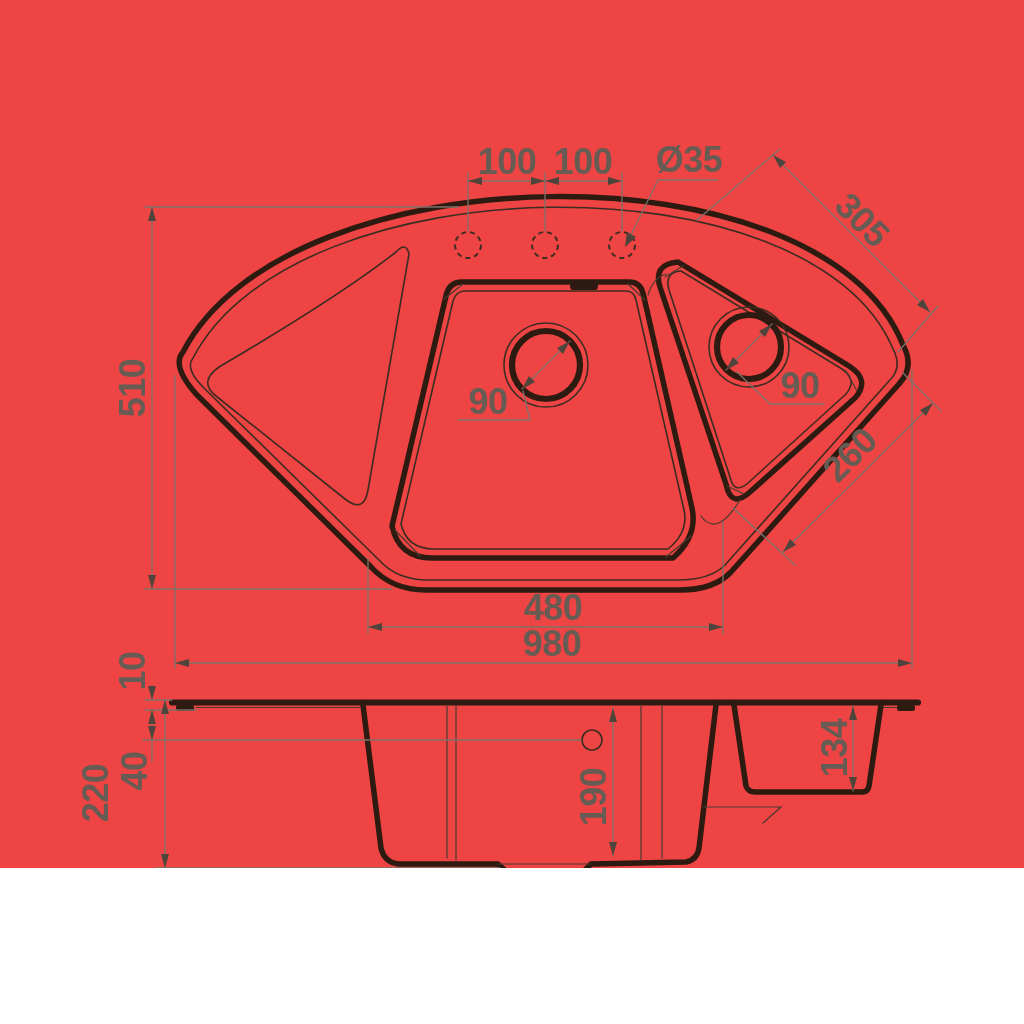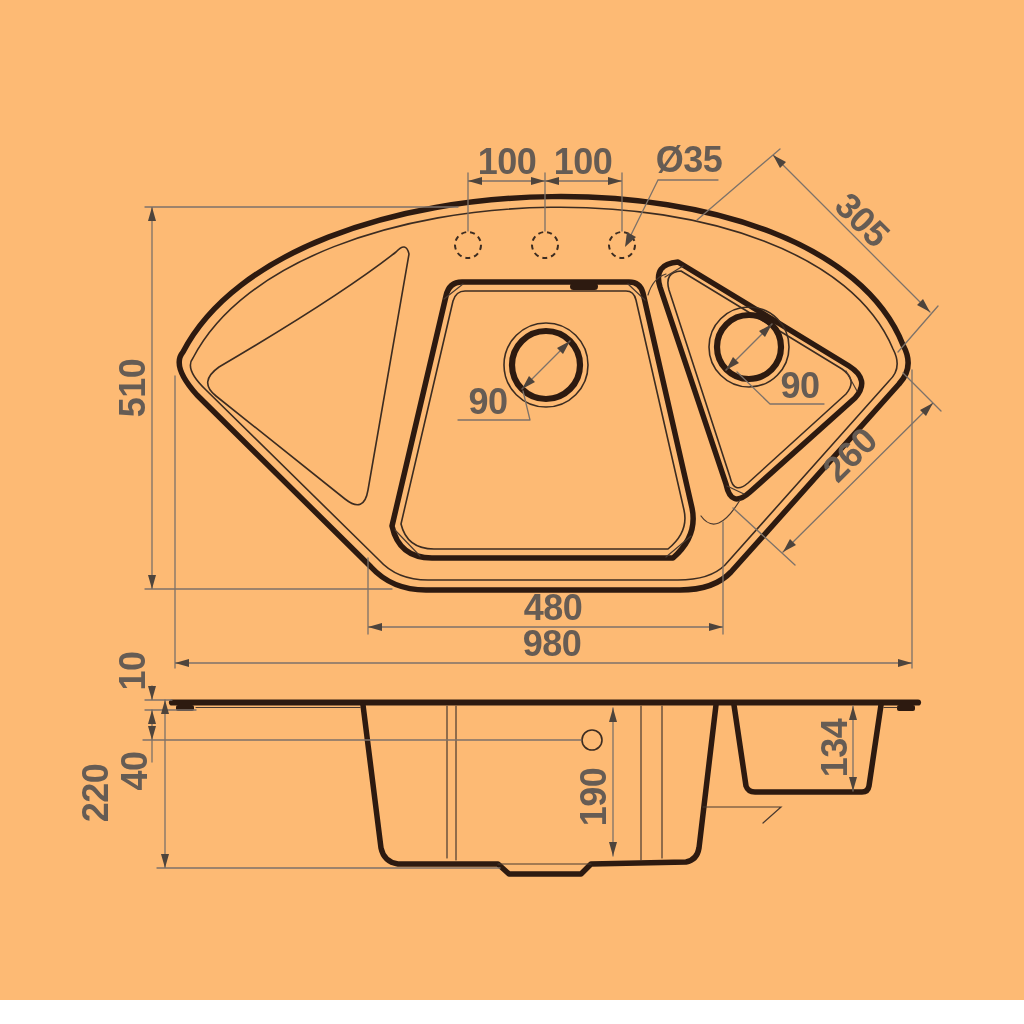--- a/index.html
+++ b/index.html
@@ -1,16 +1,16 @@
 <!DOCTYPE html>
 <html><head>
 <meta charset="utf-8">
 <style>
   html,body{margin:0;padding:0;background:#ffffff;}
-  .stage{width:1024px;height:1000px;position:relative;background:#fdba74;overflow:hidden;}
+  .stage{width:1024px;height:868px;position:relative;background:#ef4444;overflow:hidden;}
   svg{display:block;}
   .thick{fill:none;stroke:#2d1a10;stroke-width:5.5;stroke-linejoin:round;stroke-linecap:round;}
   .thick6{fill:none;stroke:#2d1a10;stroke-width:6.2;stroke-linejoin:round;stroke-linecap:round;}
   .obj{fill:none;stroke:#3c2c21;stroke-width:1.6;stroke-linejoin:round;stroke-linecap:round;}
   .objthin{fill:none;stroke:#4a3a30;stroke-width:1.2;stroke-linecap:round;}
   .dimline{fill:none;stroke:#7d7269;stroke-width:1.3;stroke-linecap:round;}
   .arrow{fill:#4e443c;stroke:none;}
   .dash{fill:none;stroke:#3c2c21;stroke-width:2;stroke-dasharray:5 4;}
   .solidfill{fill:#2d1a10;stroke:none;}
   text.dim{font-family:"Liberation Sans","DejaVu Sans",sans-serif;font-weight:bold;font-size:36px;fill:#665c54;letter-spacing:-0.5px;}

